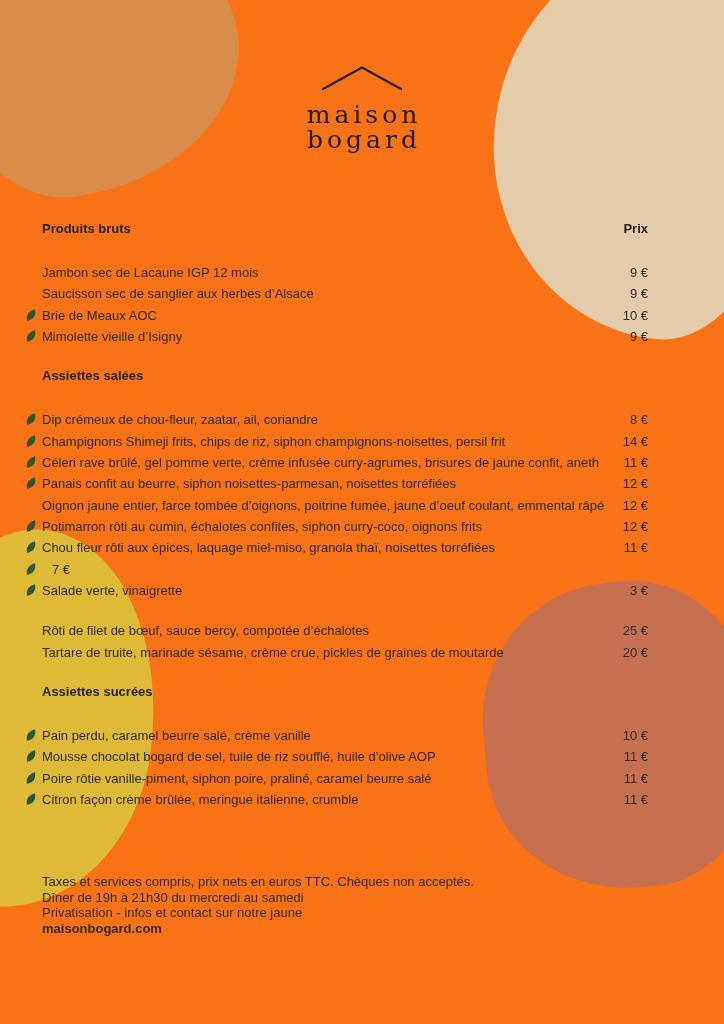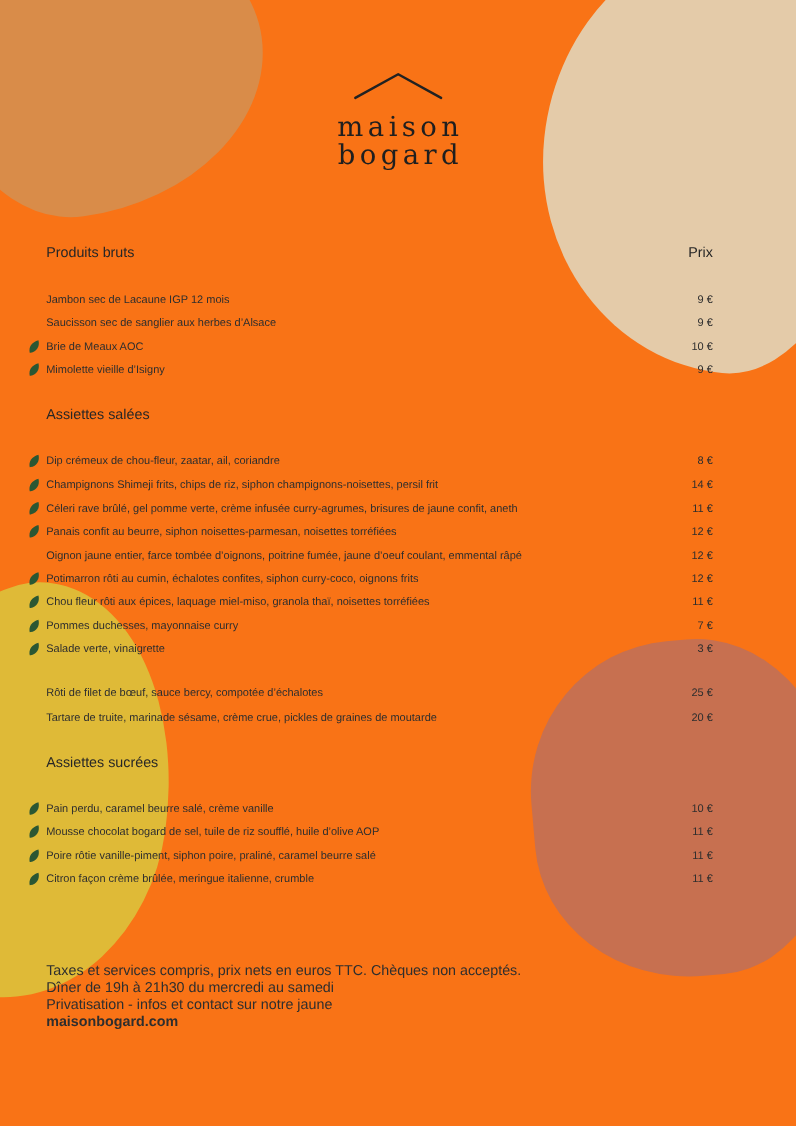--- a/index.html
+++ b/index.html
@@ -58,35 +58,35 @@
   }
 
   
   .content {
     position: absolute; z-index: 1;
     left: 42px; right: 76px; top: 221px;
   }
   .section-header {
     display: flex;
     justify-content: space-between;
-    align-items: center;
+    align-items: flex-start;
     height: 17px;
     margin-bottom: 24px;
     font-size: 13px;
-    font-weight: normal;
+    font-weight: bold;
     color: #262626;
   }
   .section-header.mt { margin-top: 21px; }
   .row {
     position: relative;
     display: flex;
     justify-content: space-between;
     align-items: center;
     height: 21.33px;
-    font-size: 10px;
+    font-size: 13px;
   }
   .row.gap-top { margin-top: 19px; }
   .txt { white-space: nowrap; }
   .price { white-space: nowrap; margin-left: 10px; }
   .leaf {
     position: absolute;
     left: -17px; top: 4px;
     width: 12px; height: 12px;
     color: #2B5733;
     line-height: 0;
@@ -200,21 +200,20 @@
       <span class="leaf"><svg viewBox="0 0 12 12" width="12" height="12">
             <path fill="currentColor" d="M1.1 10.9 C0.8 5.6 4.6 1.6 10.9 1.1 C11.3 7.2 7.3 11.1 1.9 11 Z"></path>
           </svg></span>
       <span class="txt">Chou fleur rôti aux épices, laquage miel-miso, granola thaï, noisettes torréfiées</span>
       <span class="price">11 €</span>
     </div>
     <div class="row">
       <span class="leaf"><svg viewBox="0 0 12 12" width="12" height="12">
             <path fill="currentColor" d="M1.1 10.9 C0.8 5.6 4.6 1.6 10.9 1.1 C11.3 7.2 7.3 11.1 1.9 11 Z"></path>
           </svg></span>
-      <span class="txt">Pommes duchesses, mayonnaise curry</span>
       <span class="price">7 €</span>
     </div>
     <div class="row">
       <span class="leaf"><svg viewBox="0 0 12 12" width="12" height="12">
             <path fill="currentColor" d="M1.1 10.9 C0.8 5.6 4.6 1.6 10.9 1.1 C11.3 7.2 7.3 11.1 1.9 11 Z"></path>
           </svg></span>
       <span class="txt">Salade verte, vinaigrette</span>
       <span class="price">3 €</span>
     </div>
 

